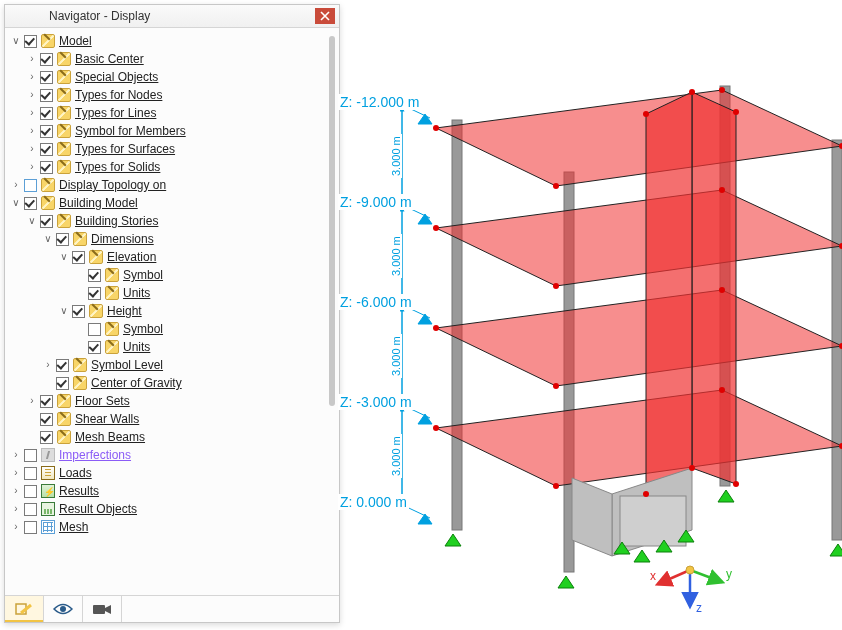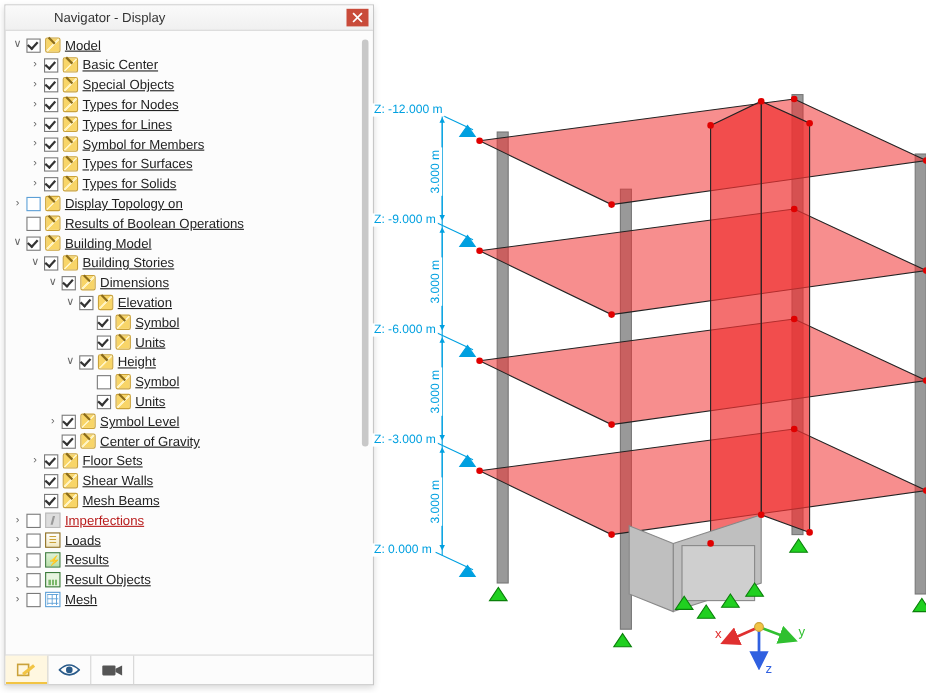--- a/index.html
+++ b/index.html
@@ -26,30 +26,30 @@
   .ic-imp::after { content:""; position:absolute; left:5px; top:2px; width:2px; height:8px; background:#999; transform:skewX(-15deg);}
   .ic-load { border:1px solid #8a6b1a; box-sizing:border-box; background:linear-gradient(#fff,#f2e8c0);}
   .ic-load::after { content:""; position:absolute; left:3px; top:2px; width:6px; height:8px; background:repeating-linear-gradient(#caa23a 0 1px, transparent 1px 3px);}
   .ic-res { border:1px solid #3a7a3a; box-sizing:border-box; background:linear-gradient(#dff2d8,#b8e0a8);}
   .ic-res::after { content:"⚡"; position:absolute; left:2px; top:-2px; font-size:9px; color:#3a7a3a;}
   .ic-resobj { border:1px solid #3a7a3a; box-sizing:border-box; background:#e8f4e0;}
   .ic-resobj::after { content:""; position:absolute; left:2px; top:6px; width:8px; height:5px; background:repeating-linear-gradient(90deg,#7ab86a 0 2px,transparent 2px 3px);}
   .ic-mesh { border:1px solid #5c9fd6; box-sizing:border-box; background:#fff;}
   .ic-mesh::after { content:""; position:absolute; inset:1px; background:linear-gradient(#5c9fd6 1px,transparent 1px) 0 0/100% 4px, linear-gradient(90deg,#5c9fd6 1px,transparent 1px) 0 0/4px 100%;}
   .lbl { padding-left:1px;text-decoration:underline;}
-  .lbl.dis { color:#b91c1c;}
+  .lbl.dis { color:#8b5cf6;}
   .ind { display:inline-block; height:1px;}
   
   .tabs { height:26px; border-top:1px solid #d5d5d5; display:flex; align-items:stretch;}
   .tab { width:38px; display:flex; align-items:center; justify-content:center; border-right:1px solid #d5d5d5; cursor:pointer;}
   .tab.active { background:#fff7e0; box-shadow:inset 0 -2px 0 #f2c444;}
   
   .vp { position:absolute; left:340px; top:0; width:502px; height:630px;}
   .vp svg { width:502px; height:630px; display:block;}
-  .dim-lbl { position:absolute; font-size:11px; color:#00a0e0; background:#fff; padding:0 2px;}
+  .dim-lbl { position:absolute; font-size:14px; color:#00a0e0; background:#fff; padding:0 2px;}
   .dim-v { position:absolute; font-size:11px; color:#00a0e0; background:#fff; padding:0 2px; transform:rotate(-90deg); transform-origin:left top;}
 </style>
 </head>
 <body>
 
 <div class="panel">
   <div class="panel-header">
     <span class="panel-title">Navigator - Display</span>
     <span class="close-btn">
       <svg viewBox="0 0 10 10">
@@ -115,27 +115,20 @@
           <span class="cb checked"></span>
           <span class="ic ic-pencil"></span>
           <span class="lbl">Types for Solids</span>
         </div>
       <div class="row">
           <span class="ind" style="width:0"></span>
           <span class="tw">›</span>
           <span class="cb blue"></span>
           <span class="ic ic-pencil"></span>
           <span class="lbl">Display Topology on</span>
-        </div>
-      <div class="row">
-          <span class="ind" style="width:0"></span>
-          <span class="tw blank">›</span>
-          <span class="cb"></span>
-          <span class="ic ic-pencil"></span>
-          <span class="lbl">Results of Boolean Operations</span>
         </div>
 
       <div class="row">
           <span class="ind" style="width:0"></span>
           <span class="tw">∨</span>
           <span class="cb checked"></span>
           <span class="ic ic-pencil"></span>
           <span class="lbl">Building Model</span>
         </div>
       <div class="row">

